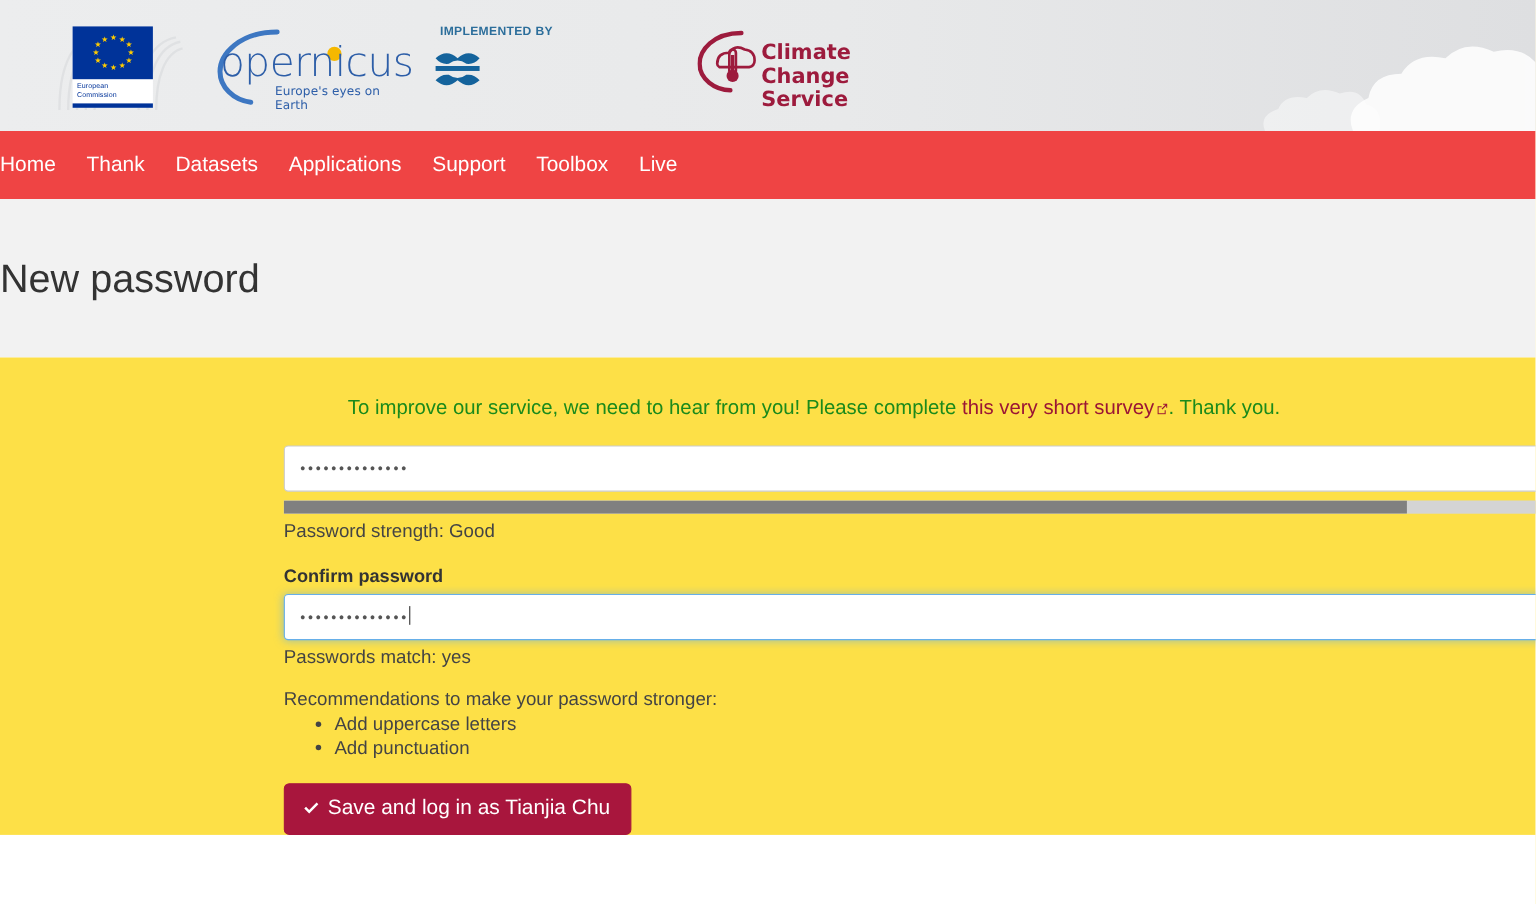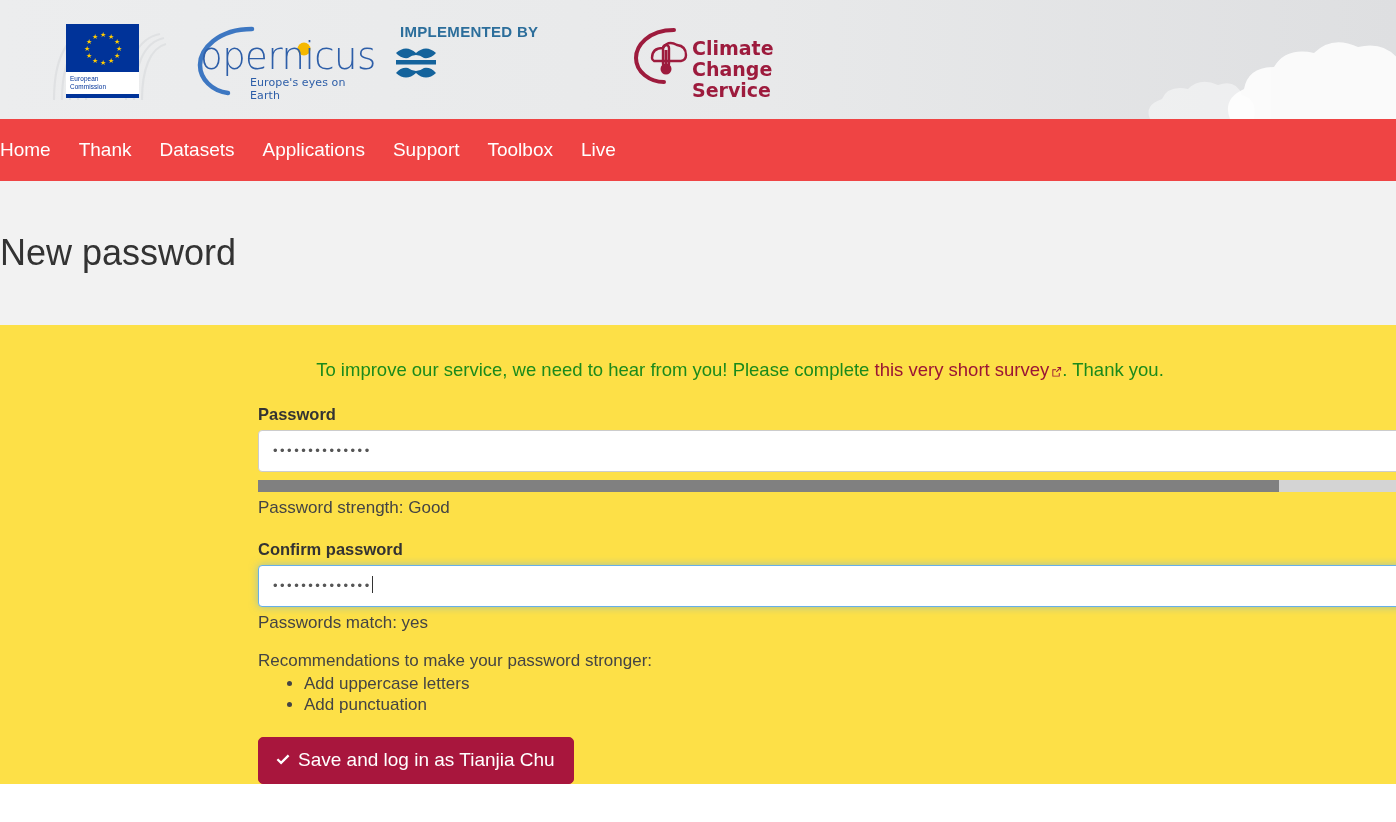--- a/index.html
+++ b/index.html
@@ -68,21 +68,21 @@
   .cop-tag {
     position: absolute; left: 56px; top: 55px;
     font-family: "DejaVu Sans", sans-serif;
     font-size: 11px; color: #2d5ea8; letter-spacing: .1px;
   }
 
   
   .ecmwf { position: relative; width: 212px; height: 78px; margin-left: 22px; }
   .ecmwf-impl {
     position: absolute; left: 6px; top: 2px;
-    font-size: 15px; font-weight: bold; color: #2c6e9b;
+    font-size: 11px; font-weight: bold; color: #2c6e9b;
     letter-spacing: .3px;
   }
   .ecmwf-word {
     position: absolute; left: 42px; top: 14px;
     font-family: "DejaVu Sans", sans-serif;
     font-size: 40px; font-weight: bold; color: #0a6aa8;
     letter-spacing: -1.5px;
   }
   .ecmwf-mark { position: absolute; left: 0px; top: 22px; }
 
@@ -368,21 +368,20 @@
 
   <div class="survey-line">
     <span>To improve our service, we need to hear from you! Please complete </span><a class="survey-link"><span>this very short survey</span><svg class="ext-icon" viewBox="0 0 12 12">
           <path d="M1.5 3.5 h4 v1 h-3 v6 h6 v-3 h1 v4 h-8z" fill="#9b1535"></path>
           <path d="M7 1.2 h4 v4 h-1 V3 L6.2 6.8 l-.8-.8 L9.2 2.2 H7z" fill="#9b1535"></path>
         </svg></a><span>. Thank you.</span>
   </div>
 
   <div class="form-area">
 
-    <div class="field-label">Password</div>
     <div class="pw-input">
       <span class="pw-dots">••••••••••••••</span>
     </div>
 
     <div class="strength-wrap">
       <div class="strength-fill" id="strengthFill" style="width: 88%; background: rgb(128, 128, 128);"></div>
     </div>
     <div class="helper-text">Password strength: Good</div>
 
     <div class="spacer-20"></div>

